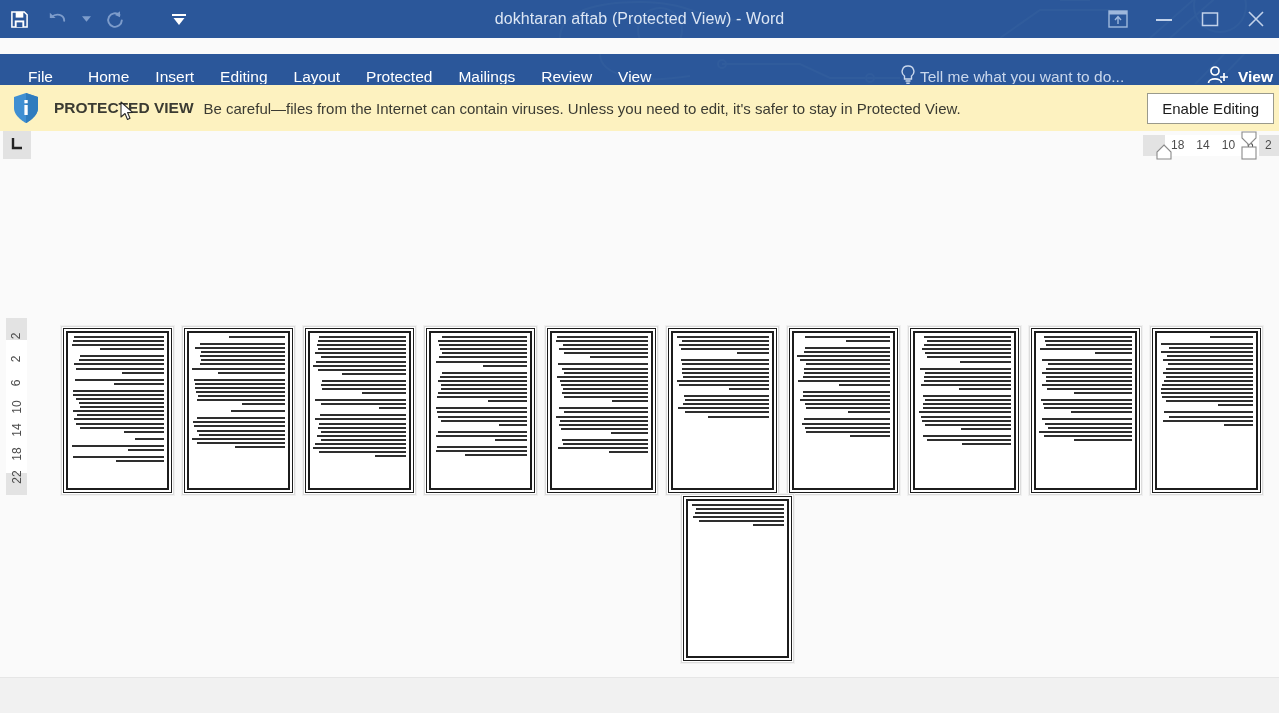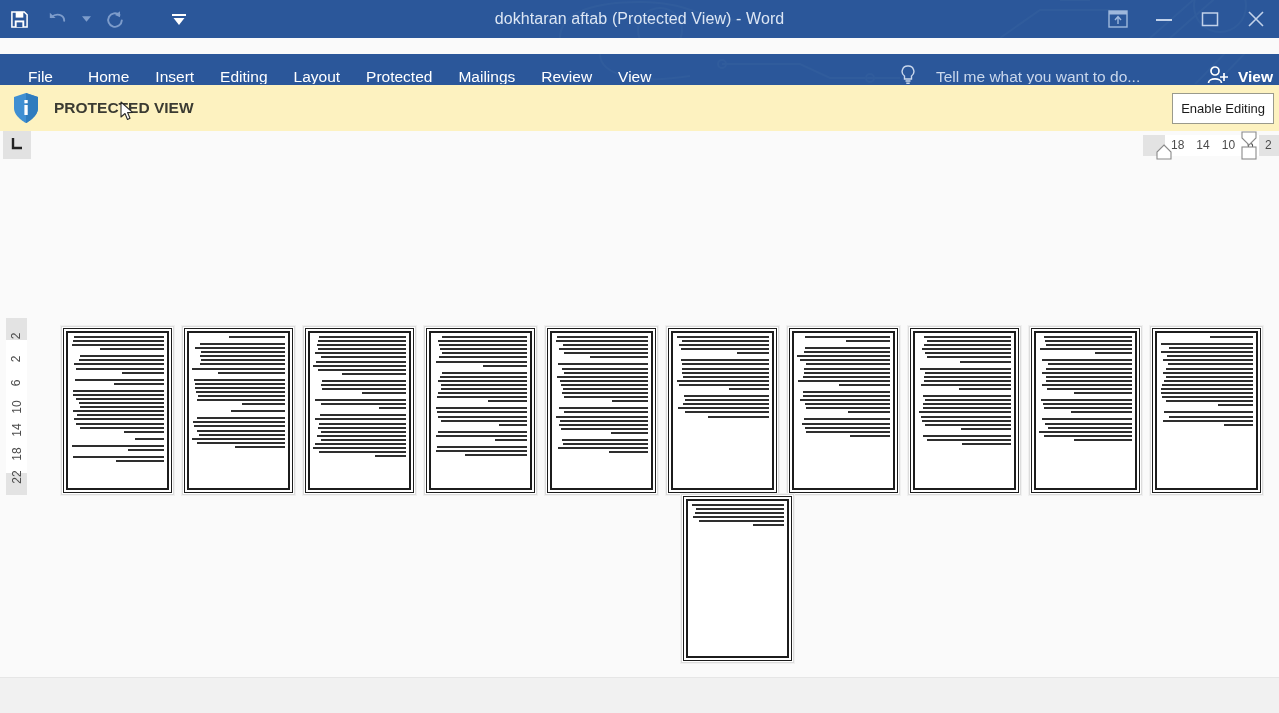--- a/index.html
+++ b/index.html
@@ -46,44 +46,44 @@
   }
   .tabrow-deco { position: absolute; inset: 0; pointer-events: none; opacity: .5; }
   .tabs { position: absolute; left: 0; top: 0; height: 46px; display: flex; align-items: center; }
   .tab {
     color: #ffffff; font-size: 15.5px; padding: 0 13px; height: 46px;
     display: flex; align-items: center; white-space: nowrap;
   }
   .tab.file { padding-left: 28px; padding-right: 22px; }
   .tellme {
     position: absolute; left: 900px; top: 0; height: 46px;
-    display: flex; align-items: center; gap: 20px;
+    display: flex; align-items: center; gap: 4px;
     color: #c9d7ec; font-size: 15.5px; white-space: nowrap;
   }
   .sharebtn {
     position: absolute; right: -8px; top: 0; height: 46px;
     display: flex; align-items: center; gap: 9px;
     padding: 0 14px; color: #ffffff; font-size: 15.5px; font-weight: bold;
     white-space: nowrap;
   }
 
   
   .pvbar {
     position: absolute; left: 0; top: 84px; width: 1279px; height: 47px;
     background: #fdf2c0; border-top: 1px solid #2b579a;
     display: flex; align-items: center; padding-left: 12px;
   }
   .pv-shield { width: 28px; height: 32px; flex: 0 0 auto; margin-right: 14px; }
   .pv-label { font-size: 15.5px; font-weight: bold; color: #3b3b32; white-space: nowrap; }
   .pv-msg { font-size: 15px; color: #3b3b32; margin-left: 10px; white-space: nowrap; }
   .pv-enable {
     position: absolute; right: 5px; top: 8px;
-    height: 31px; padding: 0 8px;
+    height: 31px; padding: 0 14px;
     background: #ffffff; border: 1px solid #9a9a8c;
-    font-size: 13px; color: #1a1a1a;
+    font-size: 15px; color: #1a1a1a;
     display: flex; align-items: center; white-space: nowrap;
     font-family: "Liberation Sans", sans-serif;
   }
 
   
   .ruler-corner {
     position: absolute; left: 3px; top: 131px; width: 28px; height: 28px;
     background: #e2e2e2; display: flex; align-items: center; justify-content: center;
   }
   .hruler {
@@ -281,20 +281,21 @@
   <div class="pvbar">
     <span class="pv-shield">
       <svg width="28" height="32" viewBox="0 0 28 32">
         <path d="M14 1 L26 5 L26 16 C26 25 14 31 14 31 C14 31 2 25 2 16 L2 5 Z" fill="#3f8fd2"></path>
         <path d="M14 1 L26 5 L26 16 C26 25 14 31 14 31 Z" fill="#2f7cbe"></path>
         <rect x="12.4" y="8" width="3.3" height="3.3" fill="#ffffff"></rect>
         <rect x="12.4" y="13" width="3.3" height="10" fill="#ffffff"></rect>
       </svg>
     </span>
     <span class="pv-label">PROTECTED VIEW</span>
+    <span class="pv-msg">Be careful—files from the Internet can contain viruses. Unless you need to edit, it's safer to stay in Protected View.</span>
     <button class="pv-enable">Enable Editing</button>
   </div>
 
   <div class="ruler-corner">
     <span>
       <svg width="13" height="13" viewBox="0 0 13 13">
         <path d="M2 1 L2 11 L11 11" fill="none" stroke="#222" stroke-width="2.4"></path>
       </svg>
     </span>
   </div>

